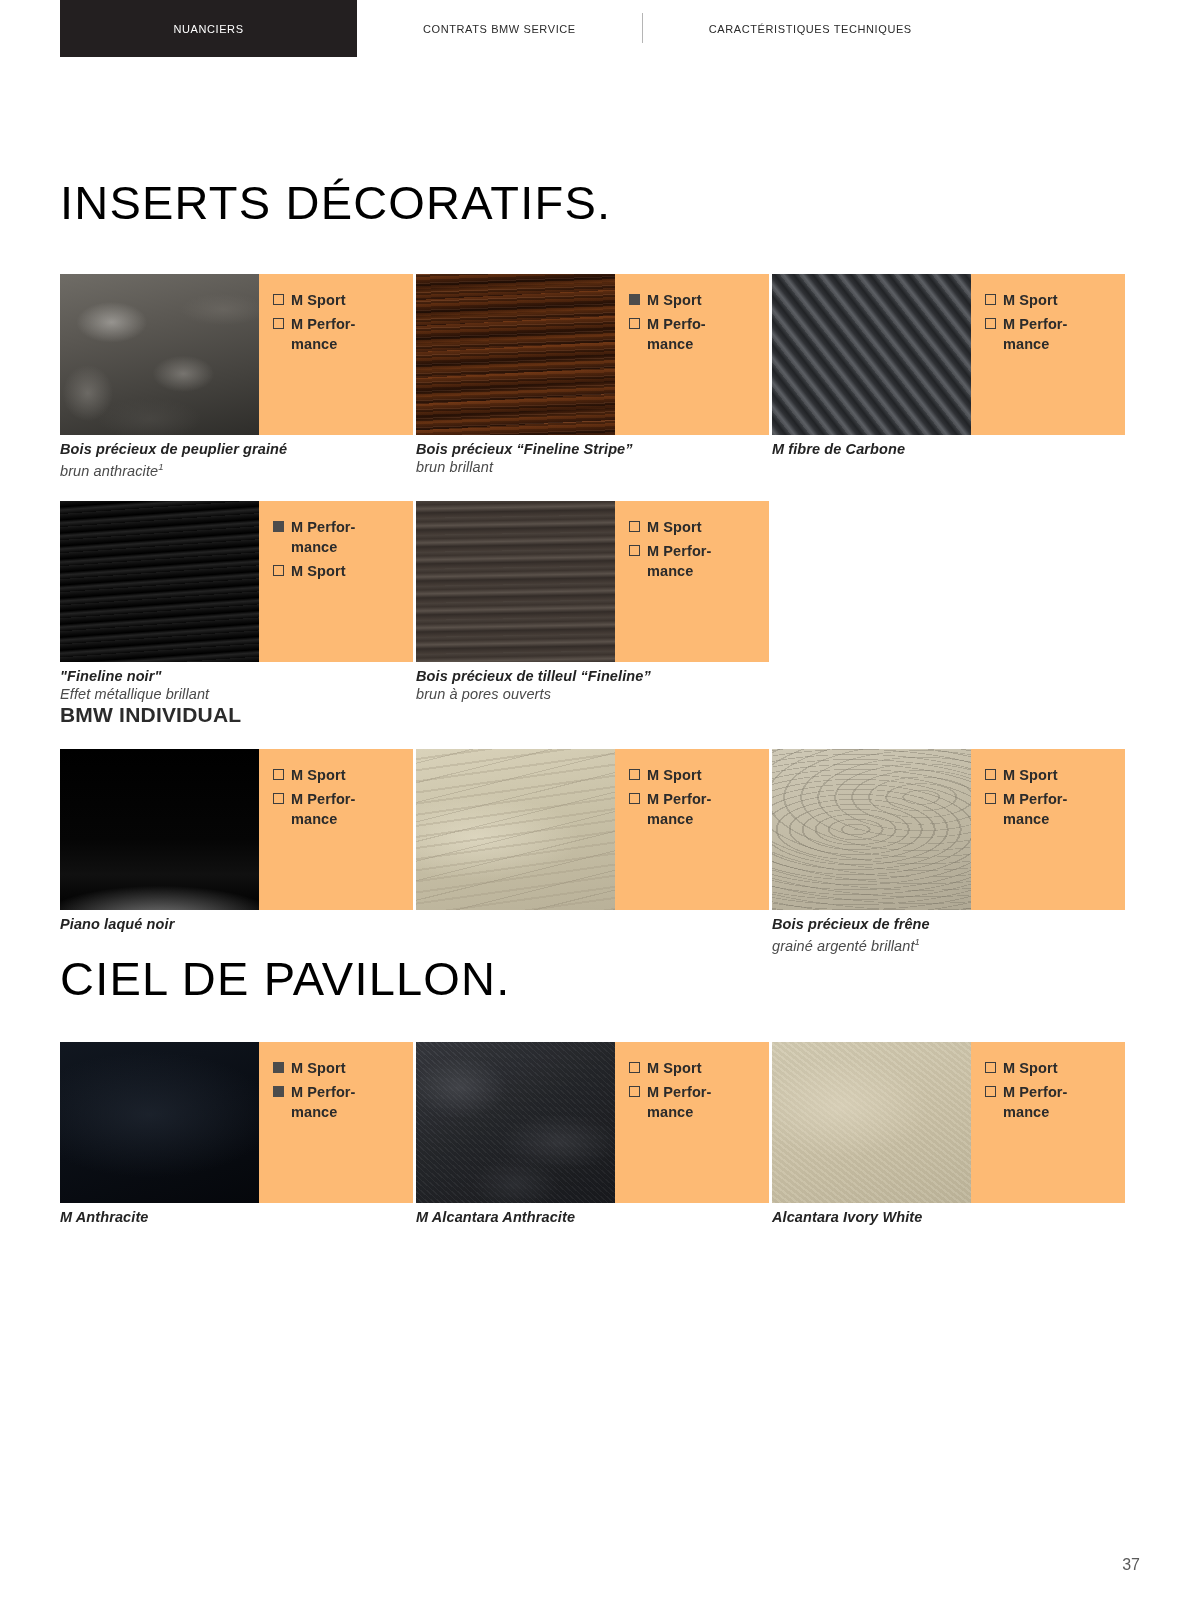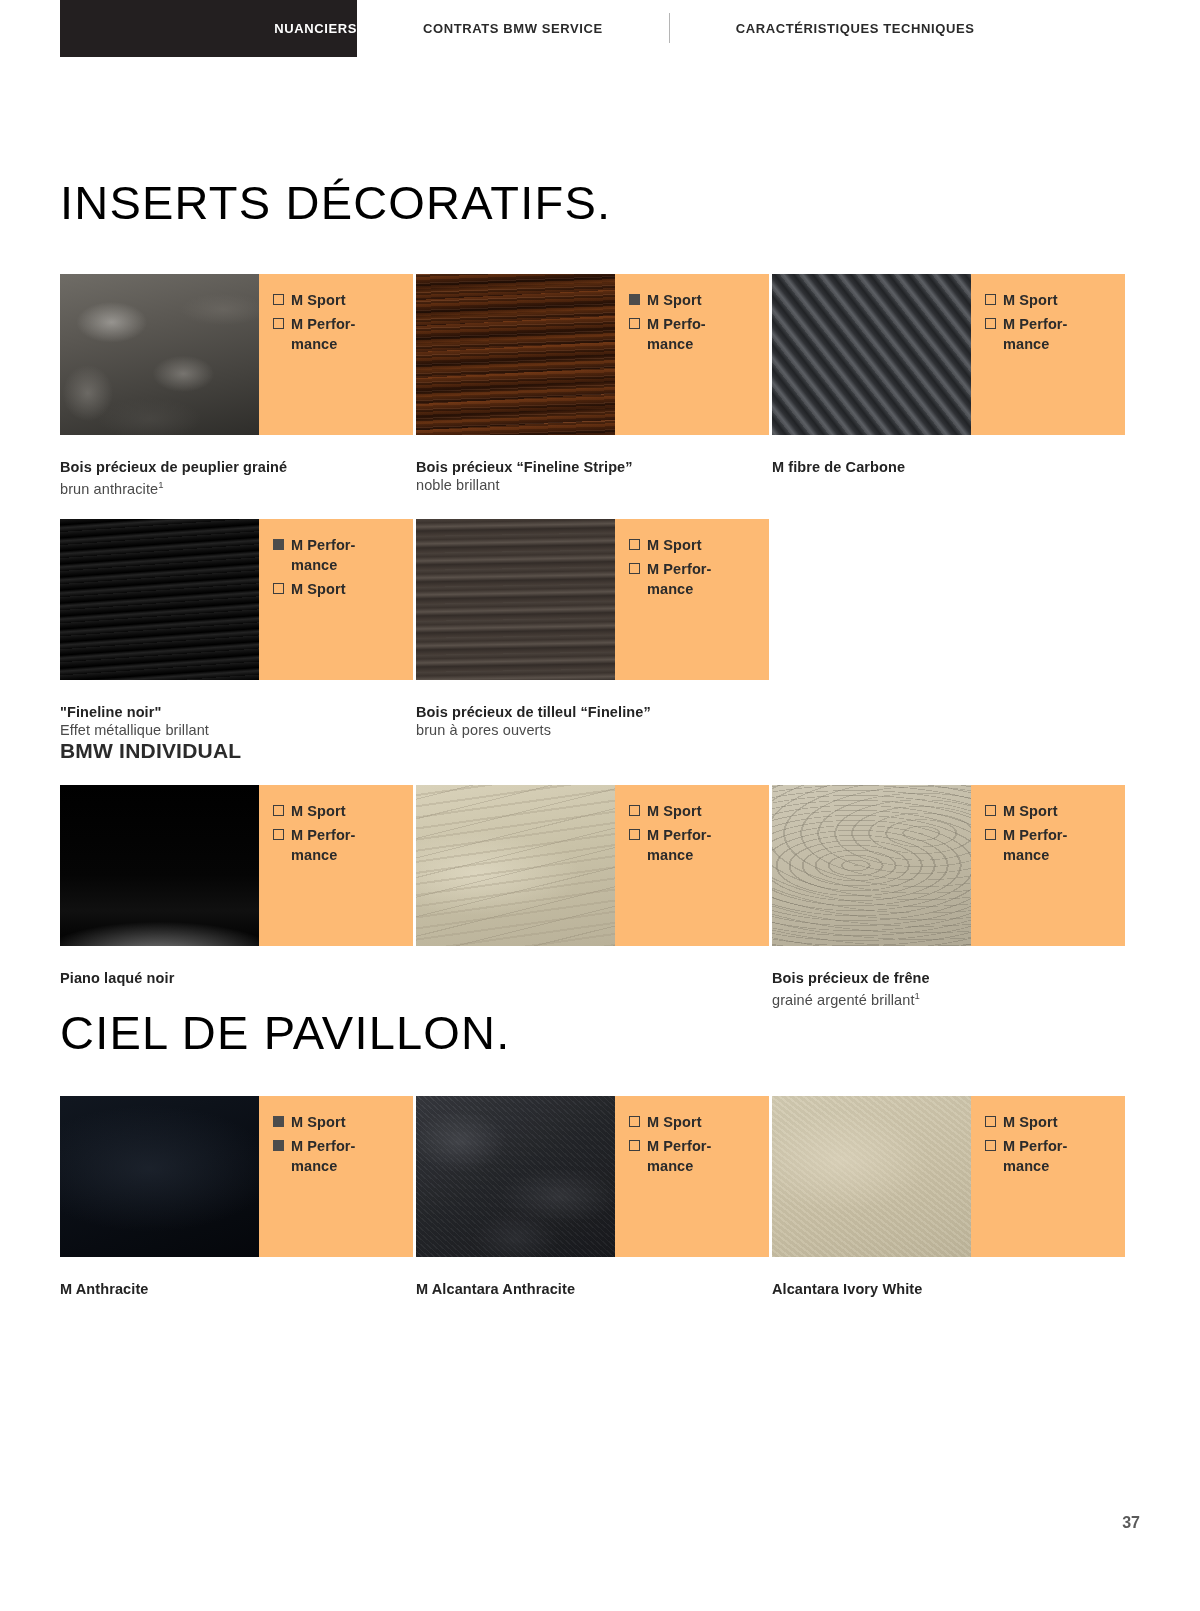--- a/index.html
+++ b/index.html
@@ -12,22 +12,22 @@
   }
 
   
   .topnav {
     position: relative;
     height: 57px;
     display: flex;
     align-items: stretch;
   }
   .nav-tab {
-    display: flex; align-items: center; justify-content: flex-end;
-    font-size: 13px; letter-spacing: 0.6px; font-weight: 700;
+    display: flex; align-items: center; justify-content: center;
+    font-size: 11px; letter-spacing: 0.6px; font-weight: 400;
     white-space: nowrap;
   }
   .nav-tab.active {
     width: 297px; margin-left: 60px;
     background: #231f20; color: #ffffff;
   }
   .nav-tab.plain { color: #2a2a2a; padding: 0 66px; }
   .nav-divider {
     width: 1px; background: #b5b5b5;
     margin: 13px 0 14px 0;
@@ -85,36 +85,36 @@
     flex: 0 0 auto;
   }
   .chk.filled { background: #4c4c4c; border-color: #4c4c4c; }
   .opt-label {
     font-size: 14.5px; font-weight: 700;
     line-height: 20px; color: #2b2b2b;
     letter-spacing: 0.1px;
     max-width: 118px;
   }
 
-  .caption { padding-top: 23px; }
+  .caption { padding-top: 5px; font-style: italic; }
   .cap-main {
     font-size: 14.5px; font-weight: 700;
     color: #232323; letter-spacing: 0.1px; line-height: 18px;
   }
   .cap-sub {
     font-size: 14.5px; font-weight: 400;
     color: #4a4a4a; letter-spacing: 0.1px; line-height: 18px;
     min-height: 18px;
   }
   .cap-sub sup { font-size: 9.5px; vertical-align: super; }
 
   .pagenum {
     position: absolute;
-    right: 60px; top: 1514px;
-    font-size: 16px; color: #5a5a5a; font-weight: 700;
+    right: 60px; top: 1556px;
+    font-size: 16px; color: #5a5a5a; font-weight: 400;
   }
 
   
   .tex-poplar {
     background:
       radial-gradient(ellipse 52px 30px at 26% 30%, rgba(230,228,224,.42), rgba(0,0,0,0) 68%),
       radial-gradient(ellipse 44px 26px at 62% 62%, rgba(210,206,200,.34), rgba(0,0,0,0) 70%),
       radial-gradient(ellipse 60px 22px at 82% 22%, rgba(120,116,110,.45), rgba(0,0,0,0) 72%),
       radial-gradient(ellipse 36px 40px at 14% 74%, rgba(190,186,180,.30), rgba(0,0,0,0) 70%),
       radial-gradient(ellipse 70px 28px at 45% 90%, rgba(80,78,74,.55), rgba(0,0,0,0) 74%),
@@ -259,21 +259,21 @@
                 <span class="opt-label">M Sport</span>
               </div>
               <div class="opt">
                 <span class="chk"></span>
                 <span class="opt-label">M Perfo-<br>mance</span>
               </div>
             </div>
           </div>
           <div class="caption">
             <div class="cap-main">Bois précieux “Fineline Stripe”</div>
-            <div class="cap-sub"><span>noble brillant</span></div>
+            <div class="cap-sub"><span>brun brillant</span></div>
           </div>
         </div>
         <div class="card">
           <div class="card-top">
             <div class="swatch tex-carbon"></div>
             <div class="optbox">
               <div class="opt">
                 <span class="chk"></span>
                 <span class="opt-label">M Sport</span>
               </div>

